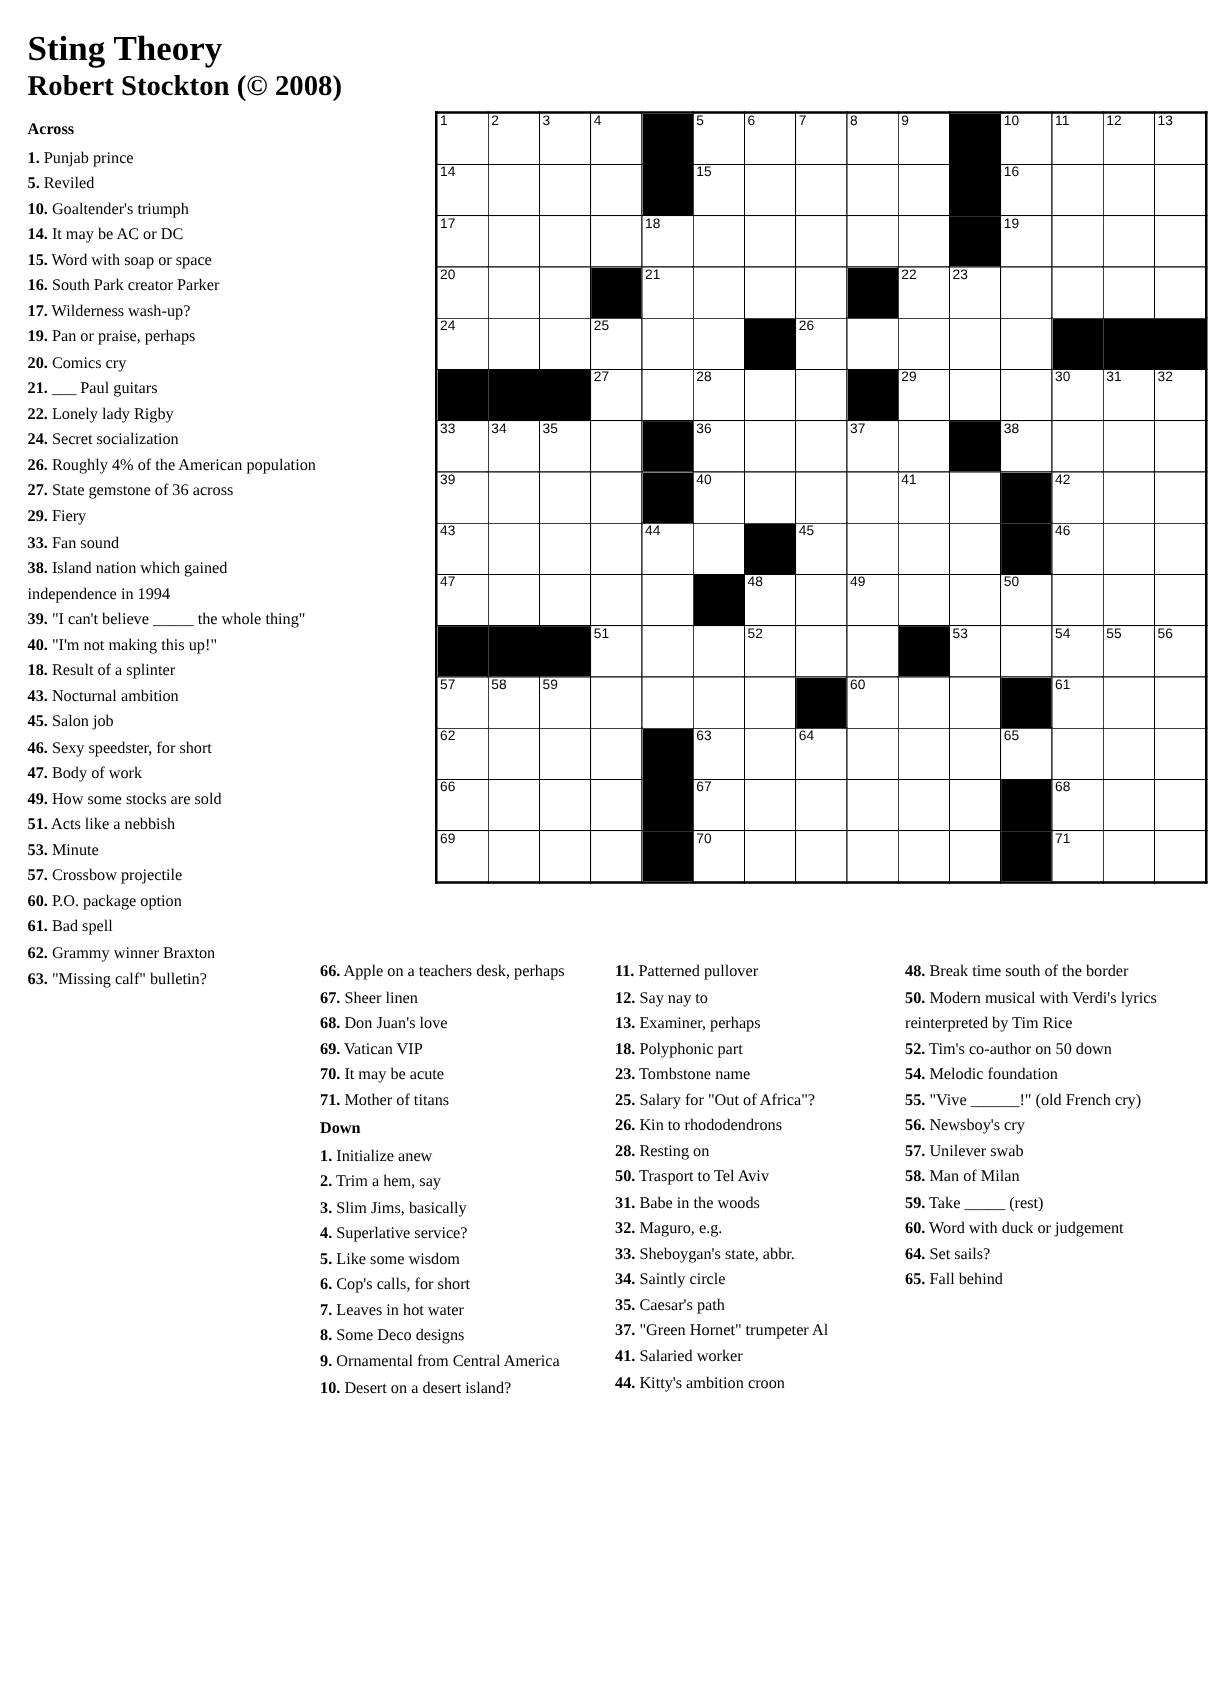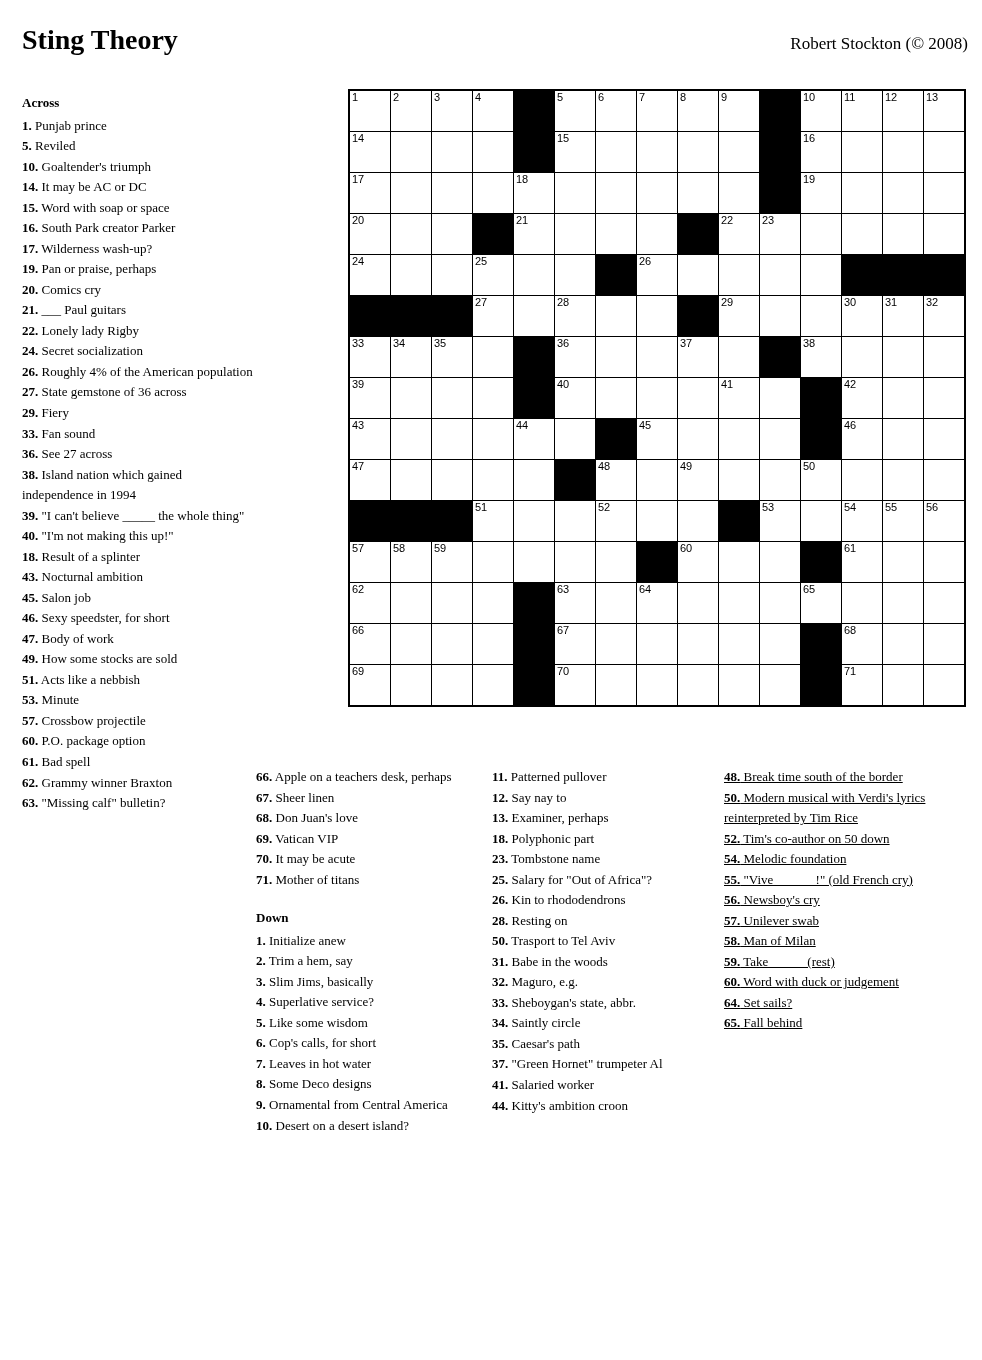--- a/index.html
+++ b/index.html
@@ -25,29 +25,30 @@
 
   
   .header {
     position: absolute;
     left: 22px;
     top: 24px;
     width: 946px;
     display: flex;
     justify-content: space-between;
     align-items: baseline;
+    flex-direction: column;
   }
   .puzzle-title {
     font-size: 28px;
     font-weight: bold;
     letter-spacing: 0px;
   }
   .puzzle-author {
-    font-size: 17px;
-    font-weight: normal;
+    font-size: 23px;
+    font-weight: bold;
   }
 
   
   .grid-wrap {
     position: absolute;
     left: 348px;
     top: 89px;
   }
   table.grid {
     border-collapse: collapse;
@@ -90,21 +91,21 @@
   .clue-col .clue {
     text-indent: 0;
   }
   .clue-col .clue b {
     font-weight: bold;
   }
 
   #col1 { left: 22px;  top: 93px;  width: 232px; }
   #col2 { left: 256px; top: 767px; width: 210px; }
   #col3 { left: 492px; top: 767px; width: 222px; }
-  #col4 { left: 724px; top: 767px; width: 244px; text-decoration: underline; }
+  #col4 { left: 724px; top: 767px; width: 244px; }
 </style>
 </head>
 <body>
 
 <div class="page">
 
   <div class="header">
     <div class="puzzle-title">Sting Theory</div>
     <div class="puzzle-author">Robert Stockton (© 2008)</div>
   </div>
@@ -525,21 +526,20 @@
         <p class="clue"><b>17.</b><span> Wilderness wash-up?</span></p>
         <p class="clue"><b>19.</b><span> Pan or praise, perhaps</span></p>
         <p class="clue"><b>20.</b><span> Comics cry</span></p>
         <p class="clue"><b>21.</b><span> ___ Paul guitars</span></p>
         <p class="clue"><b>22.</b><span> Lonely lady Rigby</span></p>
         <p class="clue"><b>24.</b><span> Secret socialization</span></p>
         <p class="clue"><b>26.</b><span> Roughly 4% of the American population</span></p>
         <p class="clue"><b>27.</b><span> State gemstone of 36 across</span></p>
         <p class="clue"><b>29.</b><span> Fiery</span></p>
         <p class="clue"><b>33.</b><span> Fan sound</span></p>
-        <p class="clue"><b>36.</b><span> See 27 across</span></p>
         <p class="clue"><b>38.</b><span> Island nation which gained independence in 1994</span></p>
         <p class="clue"><b>39.</b><span> "I can't believe _____ the whole thing"</span></p>
         <p class="clue"><b>40.</b><span> "I'm not making this up!"</span></p>
         <p class="clue"><b>18.</b><span> Result of a splinter</span></p>
         <p class="clue"><b>43.</b><span> Nocturnal ambition</span></p>
         <p class="clue"><b>45.</b><span> Salon job</span></p>
         <p class="clue"><b>46.</b><span> Sexy speedster, for short</span></p>
         <p class="clue"><b>47.</b><span> Body of work</span></p>
         <p class="clue"><b>49.</b><span> How some stocks are sold</span></p>
         <p class="clue"><b>51.</b><span> Acts like a nebbish</span></p>
@@ -554,21 +554,21 @@
 
   <div class="clue-col" id="col2">
     <div id="across-part2">
         <p class="clue"><b>66.</b><span> Apple on a teachers desk, perhaps</span></p>
         <p class="clue"><b>67.</b><span> Sheer linen</span></p>
         <p class="clue"><b>68.</b><span> Don Juan's love</span></p>
         <p class="clue"><b>69.</b><span> Vatican VIP</span></p>
         <p class="clue"><b>70.</b><span> It may be acute</span></p>
         <p class="clue"><b>71.</b><span> Mother of titans</span></p>
       </div>
-    <p class="sec-head" style="margin-top:18px;">Down</p>
+    <p class="sec-head" style="margin-top:2px;">Down</p>
     <div id="down-part1">
         <p class="clue"><b>1.</b><span> Initialize anew</span></p>
         <p class="clue"><b>2.</b><span> Trim a hem, say</span></p>
         <p class="clue"><b>3.</b><span> Slim Jims, basically</span></p>
         <p class="clue"><b>4.</b><span> Superlative service?</span></p>
         <p class="clue"><b>5.</b><span> Like some wisdom</span></p>
         <p class="clue"><b>6.</b><span> Cop's calls, for short</span></p>
         <p class="clue"><b>7.</b><span> Leaves in hot water</span></p>
         <p class="clue"><b>8.</b><span> Some Deco designs</span></p>
         <p class="clue"><b>9.</b><span> Ornamental from Central America</span></p>

